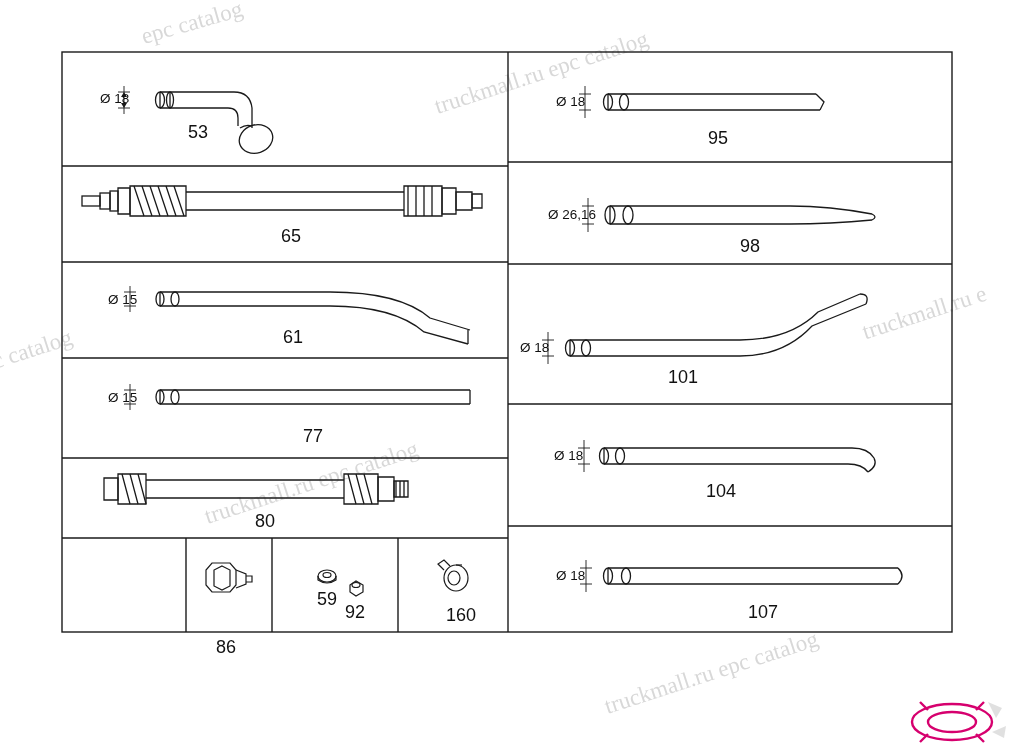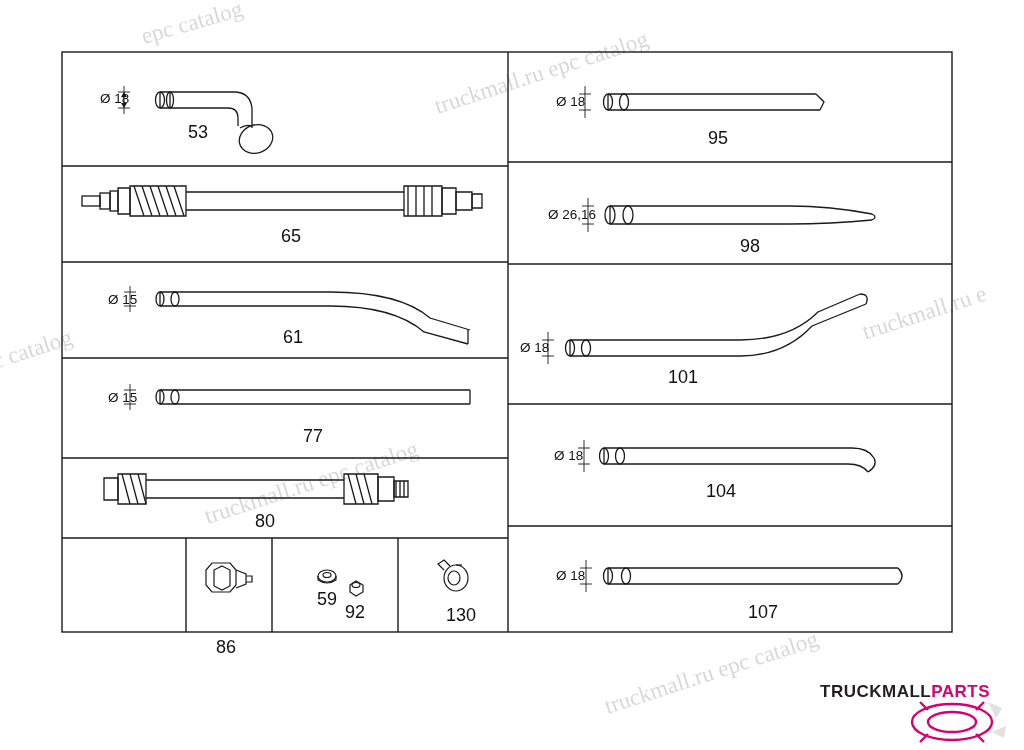--- a/index.html
+++ b/index.html
@@ -273,32 +273,29 @@
 <div class="dia" style="left:556px; top:568px;">Ø 18</div>
 
 <div class="label" style="left:188px; top:122px;">53</div>
 <div class="label" style="left:281px; top:226px;">65</div>
 <div class="label" style="left:283px; top:327px;">61</div>
 <div class="label" style="left:303px; top:426px;">77</div>
 <div class="label" style="left:255px; top:511px;text-align:center;">80</div>
 <div class="label" style="left:216px; top:602px;margin-top:35px;">86</div>
 <div class="label" style="left:317px; top:589px;">59</div>
 <div class="label" style="left:345px; top:602px;">92</div>
-<div class="label" style="left:446px; top:605px;">130</div>
+<div class="label" style="left:446px; top:605px;">160</div>
 
 <div class="label" style="left:708px; top:128px;">95</div>
 <div class="label" style="left:740px; top:236px;">98</div>
 <div class="label" style="left:668px; top:367px;">101</div>
 <div class="label" style="left:706px; top:481px;">104</div>
 <div class="label" style="left:748px; top:602px;text-align:center;">107</div>
 
 <div id="brand">
-  <div class="brandtext">
-    <span>TRUCKMALL</span><span class="parts">PARTS</span>
-  </div>
   <svg width="190" height="48" viewBox="0 0 190 48" style="position:absolute;left:0;top:20px;">
     <g fill="none" stroke="#d6006e" stroke-width="2.4">
       <ellipse cx="132" cy="26" rx="40" ry="18"></ellipse>
       <ellipse cx="132" cy="26" rx="24" ry="10"></ellipse>
       <path d="M108 14 L100 6 M108 38 L100 46 M156 14 L164 6 M156 38 L164 46"></path>
     </g>
     <g fill="#c8c8c8" stroke="none" opacity="0.55">
       <path d="M168 6 l14 6 -6 10 z"></path>
       <path d="M172 36 l14 -6 -2 12 z"></path>
     </g>

